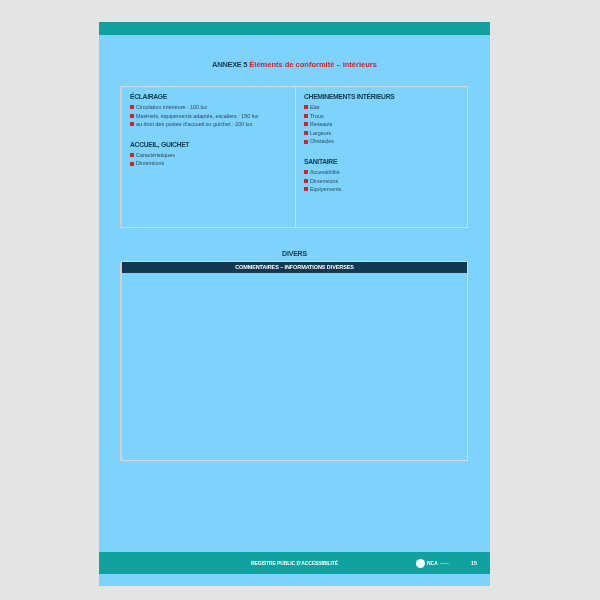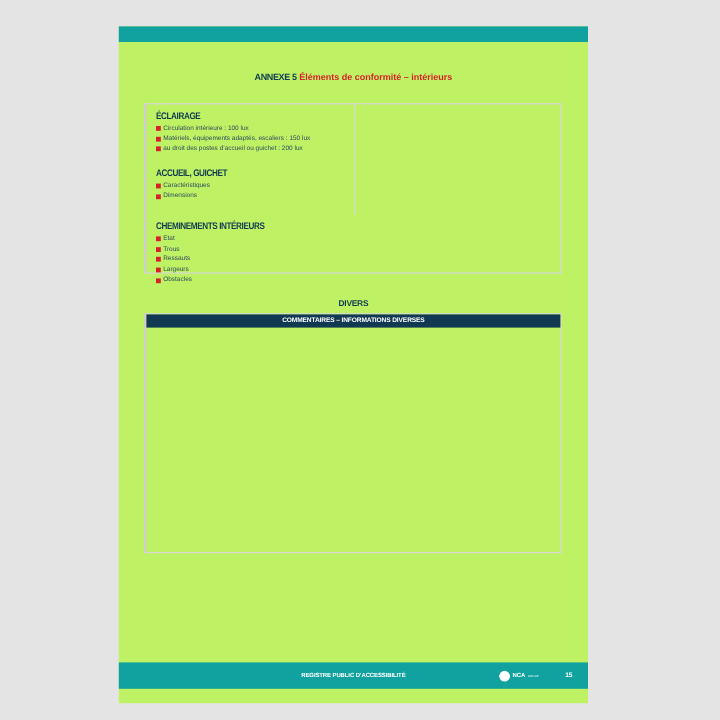--- a/index.html
+++ b/index.html
@@ -1,41 +1,40 @@
 <!DOCTYPE html>
 <html><head>
   <meta charset="utf-8">
   <style>
     * { box-sizing: border-box; margin: 0; padding: 0; }
     html, body { width: 600px; height: 600px; background: #e4e4e4; overflow: hidden; }
     body { position: relative; font-family: "Liberation Sans", sans-serif; }
 
     .page {
       position: absolute; left: 99px; top: 22px; width: 391px; height: 564px;
-      background: #bef264;
+      background: #7dd3fc;
     }
     .top-bar {
       position: absolute; left: 0; top: 0; width: 100%; height: 13px;
       background: #11a19e;
     }
     .annex-title {
       position: absolute; left: 0; top: 38px; width: 100%; text-align: center;
       font-size: 7.5px; line-height: 10px;
     }
     .annex-title .num {
       color: #113a52; font-family: "Liberation Sans", sans-serif; font-weight: bold;
       letter-spacing: -0.3px;
     }
     .annex-title .txt { color: #d6202a; font-weight: bold; }
 
     .grid-box {
       position: absolute; left: 21px; top: 64px; width: 348px; height: 142px;
       border: 1px solid #d8d8d8; border-left: 2px solid #cfcfcf;
       display: flex;
-      flex-direction: column;
     }
     .col { padding: 5px 0 0 8px; }
     .col.left { width: 174px; border-right: 1px solid #d8d8d8; }
     .col.right { flex: 1; }
 
     .section { margin-bottom: 11px; }
     .section-title {
       color: #113a52; font-weight: bold; font-size: 8px; line-height: 10px;
       letter-spacing: -0.4px; text-transform: uppercase; margin-bottom: 1px;
       transform: scaleX(0.85); transform-origin: left;
@@ -141,20 +140,35 @@
           </div>
         <div class="item">
             <span class="bullet"></span>
             <span>Largeurs</span>
           </div>
         <div class="item">
             <span class="bullet"></span>
             <span>Obstacles</span>
           </div>
       </div>
+      <div class="section">
+        <div class="section-title">Sanitaire</div>
+        <div class="item">
+            <span class="bullet"></span>
+            <span>Accessibilité</span>
+          </div>
+        <div class="item">
+            <span class="bullet"></span>
+            <span>Dimensions</span>
+          </div>
+        <div class="item">
+            <span class="bullet"></span>
+            <span>Equipements</span>
+          </div>
+      </div>
     </div>
   </div>
 
   <div class="divers-title">DIVERS</div>
 
   <div class="comment-box">
     <div class="comment-header">COMMENTAIRES – INFORMATIONS DIVERSES</div>
     <div style="height:188px;"></div>
   </div>
 

